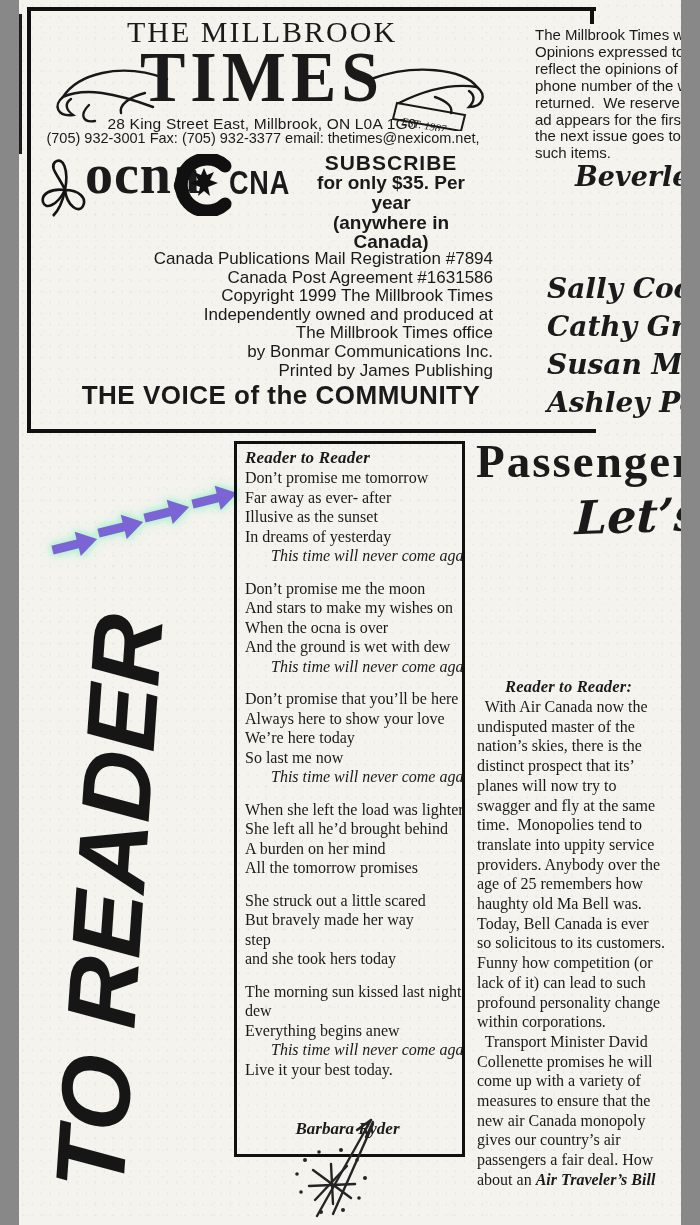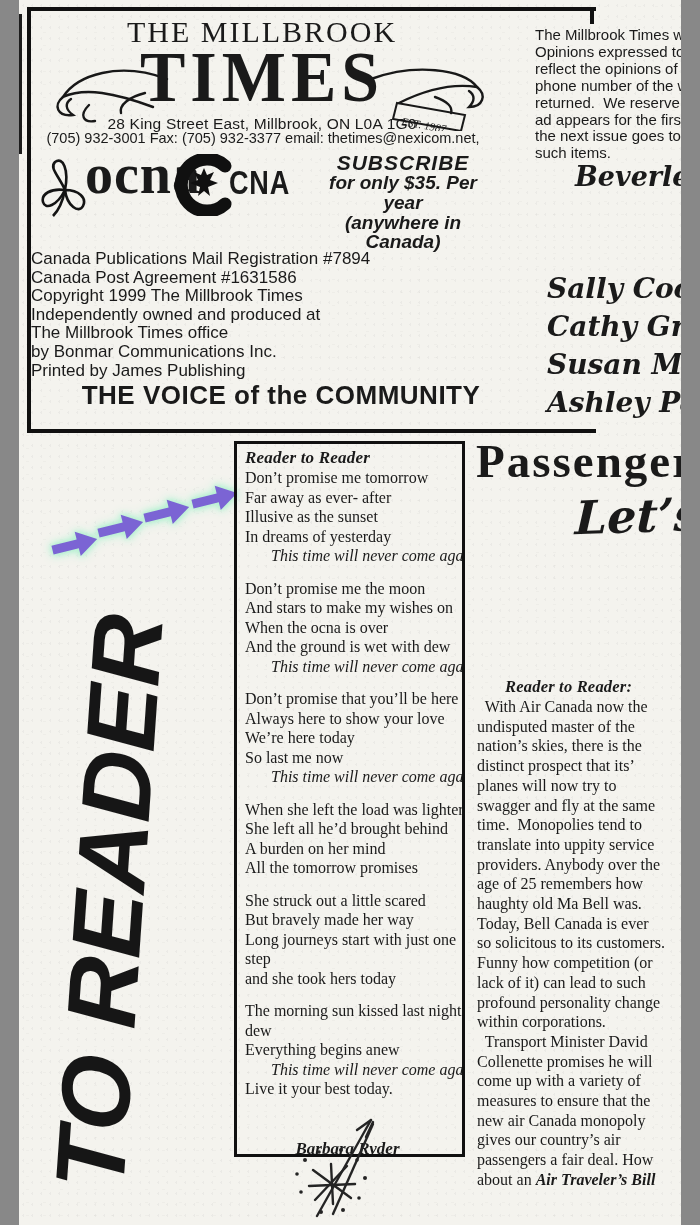--- a/index.html
+++ b/index.html
@@ -23,26 +23,26 @@
   .mast-address{top:104px;left:0;width:462px;text-align:center;
     font:400 15.5px/1.1 "Liberation Sans",sans-serif;letter-spacing:.2px;}
   .mast-contact{top:120px;left:-6px;width:476px;text-align:center;
     font:400 14.5px/1.1 "Liberation Sans",sans-serif;}
   .logorow{top:139px;left:0;width:462px;height:75px;}
   .trillium{left:10px;top:6px;}
   .ocna-text{left:54px;top:-4px;font:700 56px/1 "Liberation Serif",serif;letter-spacing:1px;}
   .cnalogo{left:142px;top:4px;}
   .cna-text{left:198px;top:16px;font:700 33px/1 "Liberation Sans",sans-serif;
     transform:scaleX(.82);transform-origin:left;letter-spacing:1px;}
-  .subscribe{left:286px;top:2px;width:172px;text-align:center;
-    font-family:"Liberation Sans",sans-serif;font-weight:700;font-style:italic;}
+  .subscribe{left:274px;top:2px;width:172px;text-align:center;
+    font-family:"Liberation Sans",sans-serif;font-weight:700;}
   .sub1{font-size:21px;line-height:21px;letter-spacing:1px;}
   .sub2{font-size:19px;line-height:20px;}
   .sub3{font-size:19px;line-height:19px;}
-  .registration{top:239px;left:0;width:462px;text-align:left;
+  .registration{top:239px;left:0;width:462px;text-align:right;
     font:400 17px/18.6px "Liberation Sans",sans-serif;}
   .voice{top:371px;left:40px;width:420px;text-align:center;white-space:nowrap;
     font:900 26px/1 "Liberation Sans",sans-serif;letter-spacing:.5px;}
 
   
   .disclaimer{left:516px;top:27px;font:400 15px/16.9px "Liberation Sans",sans-serif;white-space:pre;}
   .sig-editor{left:556px;top:163px;font:italic 600 27px/1 "DejaVu Serif",serif;white-space:nowrap;}
   .sig-staff{left:528px;top:270px;font:italic 600 28px/38px "DejaVu Serif",serif;white-space:nowrap;}
 
   
@@ -190,21 +190,20 @@
         <div>So last me now</div>
         <div class="r">This time will never come again</div>
         <div class="b">&nbsp;</div>
         <div>When she left the load was lighter</div>
         <div>She left all he’d brought behind</div>
         <div>A burden on her mind</div>
         <div>All the tomorrow promises</div>
         <div class="b">&nbsp;</div>
         <div>She struck out a little scared</div>
         <div>But bravely made her way</div>
-        <div>Long journeys start with just one</div>
         <div>step</div>
         <div>and she took hers today</div>
         <div class="b">&nbsp;</div>
         <div>The morning sun kissed last night’s</div>
         <div>dew</div>
         <div>Everything begins anew</div>
         <div class="r">This time will never come again</div>
         <div>Live it your best today.</div>
       </div>
     <div class="poem-sig">Barbara Ryder</div>

